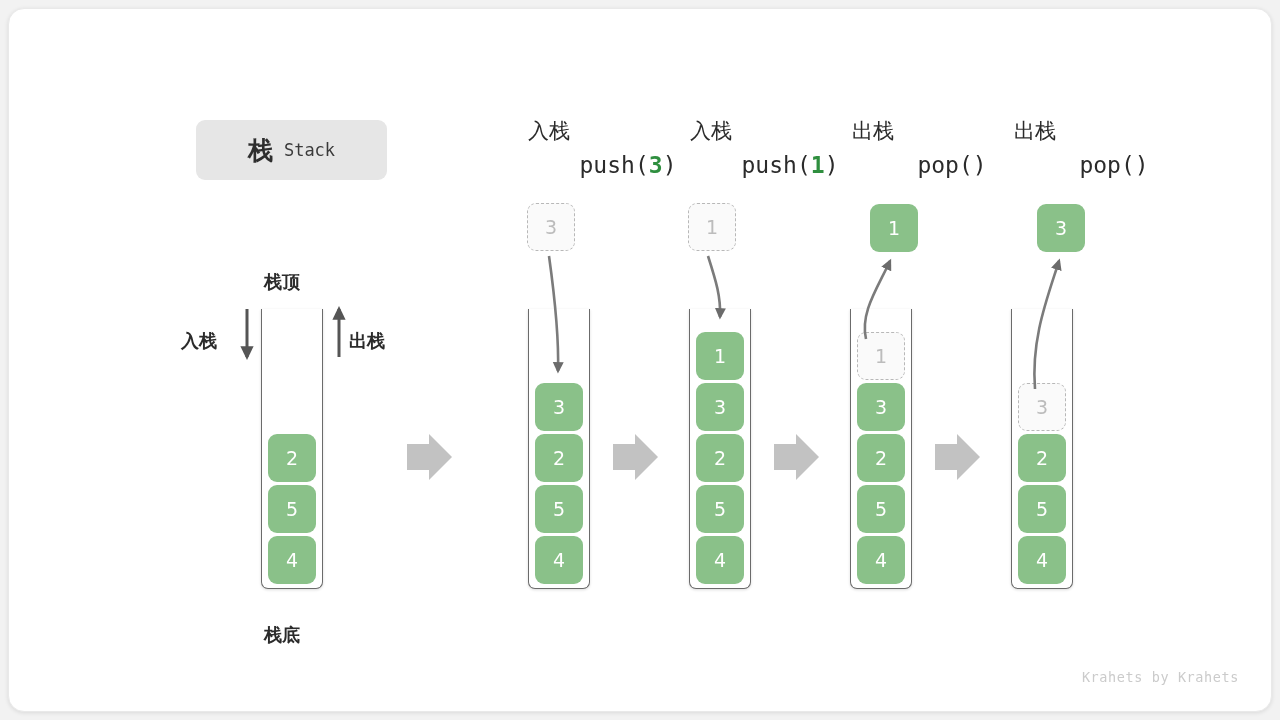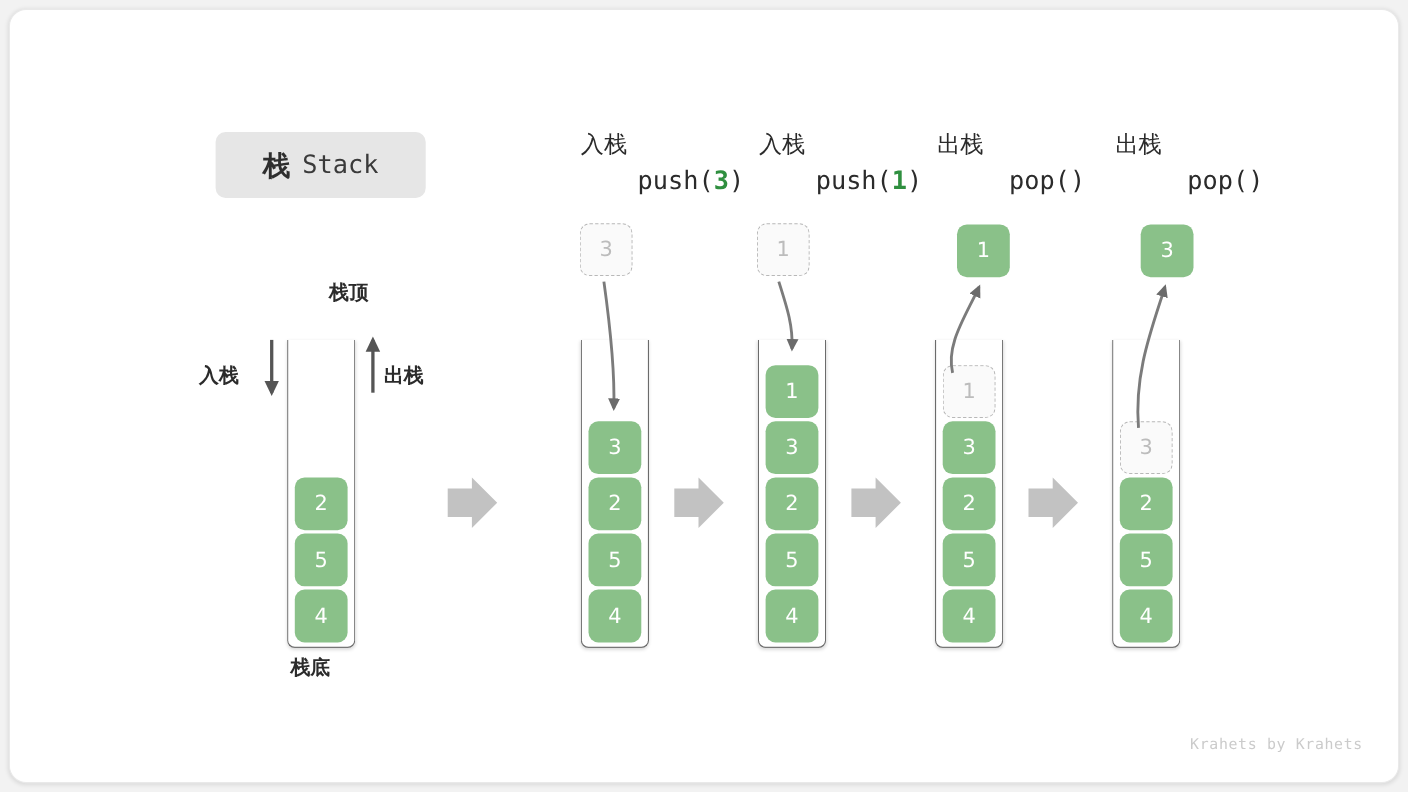--- a/index.html
+++ b/index.html
@@ -48,21 +48,21 @@
   }
   .title-badge .t-cn {
     font-family: "DejaVu Sans", sans-serif;
     font-size: 25px;
     font-weight: bold;
     color: #2e2e2e;
     letter-spacing: 1px;
   }
   .title-badge .t-en {
     font-family: "DejaVu Sans Mono", monospace;
-    font-size: 23px;
+    font-size: 17px;
     color: #3a3a3a;
     margin-left: 10px;
     letter-spacing: 0px;
   }
 
   
   .cn-label {
     position: absolute;
     font-family: "DejaVu Sans", sans-serif;
     font-size: 18px;
@@ -183,22 +183,22 @@
 <body>
 
 <div id="canvas">
   <div class="card">
 
     <div class="title-badge">
       <span class="t-cn">栈</span>
       <span class="t-en">Stack</span>
     </div>
 
-    <div class="cn-label" style="left:255px; top:245px;margin-left:35px;">栈顶</div>
-    <div class="cn-label" style="left:255px; top:586px;">栈底</div>
+    <div class="cn-label" style="left:255px; top:261px;">栈顶</div>
+    <div class="cn-label" style="left:255px; top:614px;">栈底</div>
 
     <div class="cn-label" style="left:172px; top:320px;">入栈</div>
     <div class="cn-label" style="left:340px; top:320px;">出栈</div>
 
     <div class="op-head" style="left:519px; top:108px;">
       <span class="op-cn">入栈</span>
       <span class="op-code"><span>push(</span><span class="arg">3</span><span>)</span></span>
     </div>
 
     <div class="op-head" style="left:681px; top:108px;">

